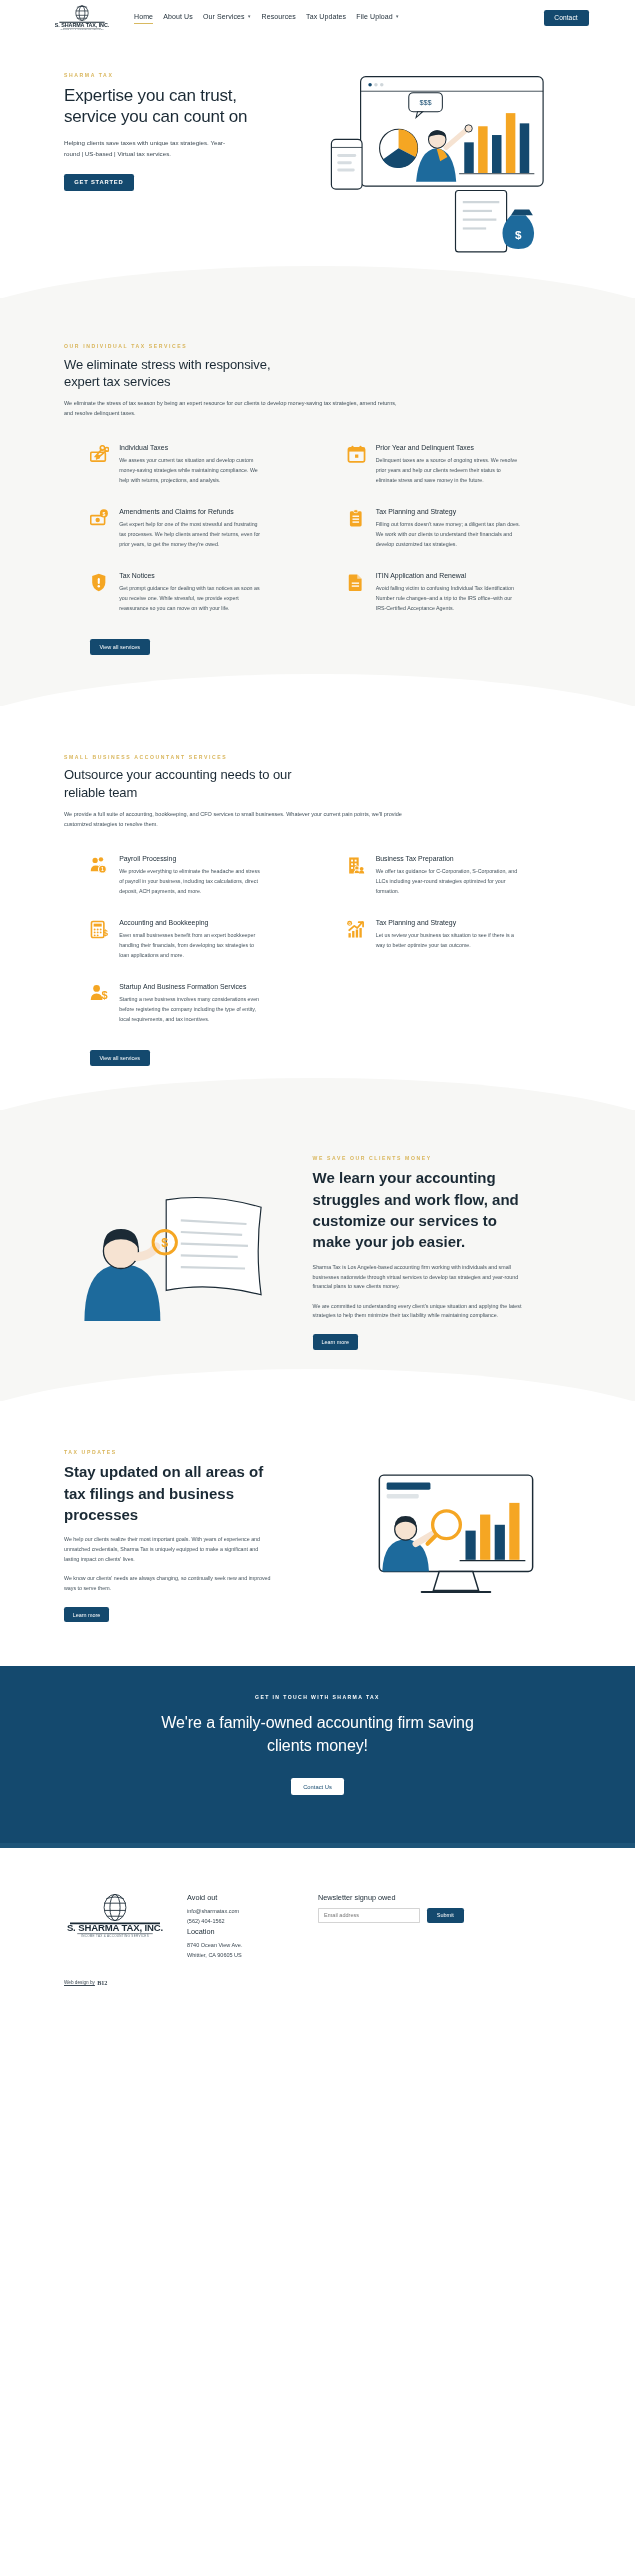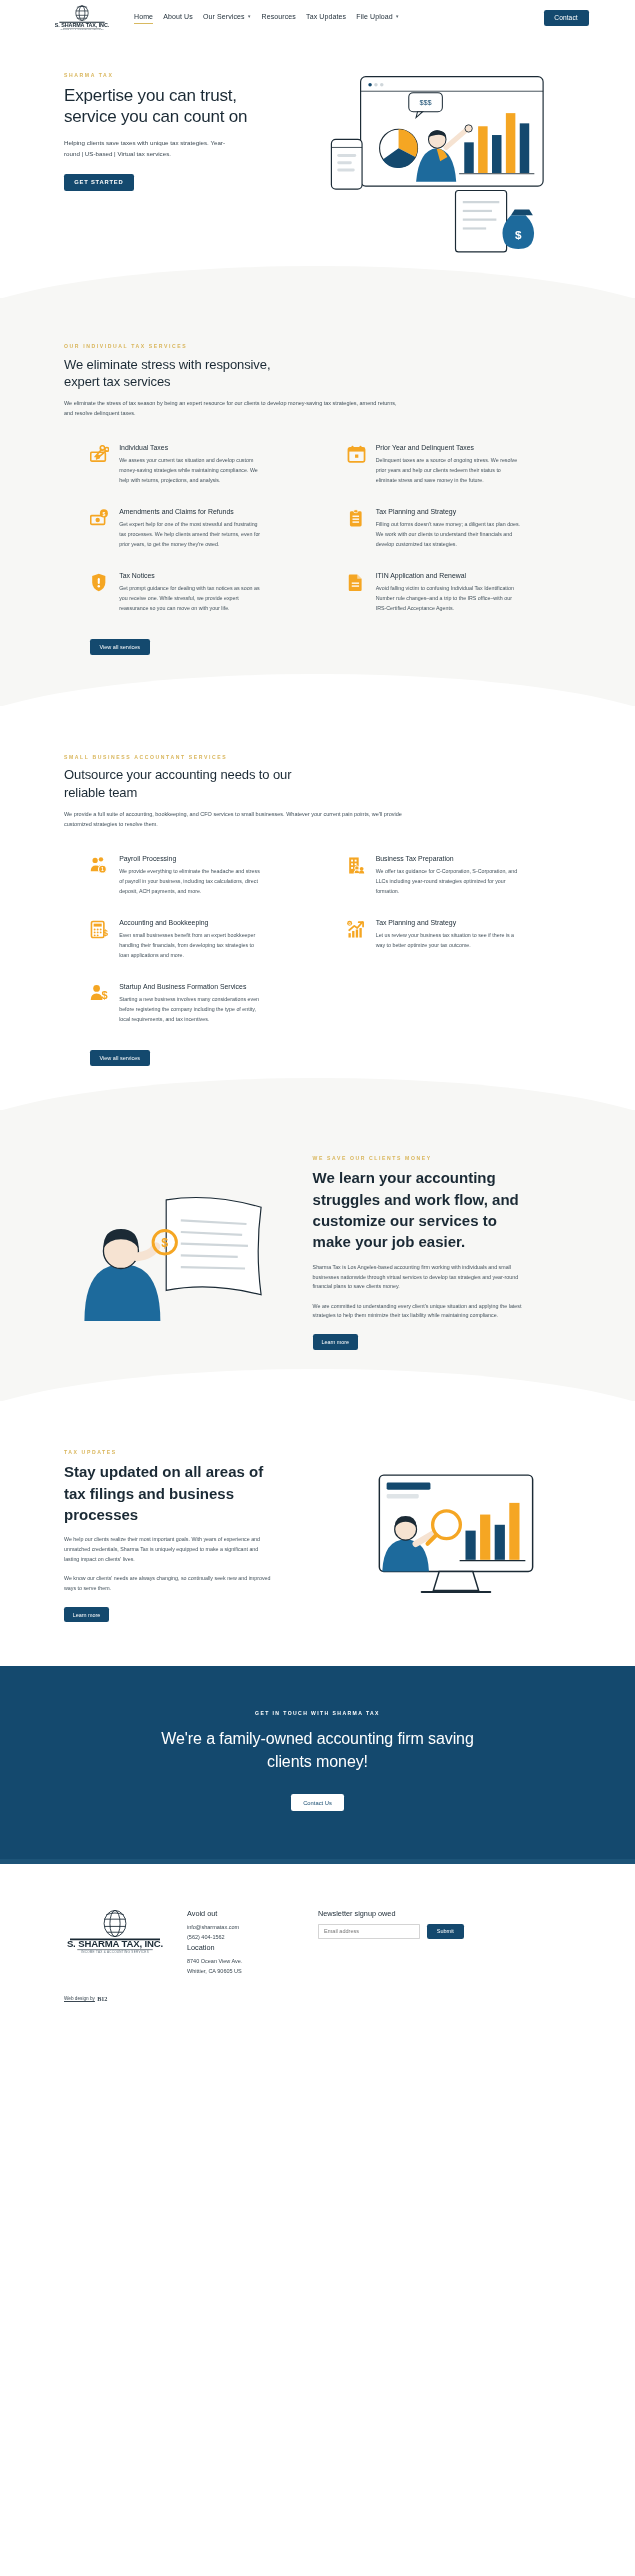--- a/index.html
+++ b/index.html
@@ -207,21 +207,21 @@
     height: 15.3px; padding: 0 8.8px;
     font-size: 5.4px; border-radius: 2.2px;
     margin-top: 3.7px;
   }
 
   
   .cta-band {
     background: #14496e;
     color: #fff;
     text-align: center;
-    padding: 44px 0 48px;
+    padding: 28px 0 48px;
   }
   .cta-eyebrow {
     font-size: 5.1px;
     letter-spacing: 1.4px;
     font-weight: 700;
     margin-bottom: 11.7px;
     color: #ffffff;
   }
   .cta-band h2 {
     font-size: 16px;

